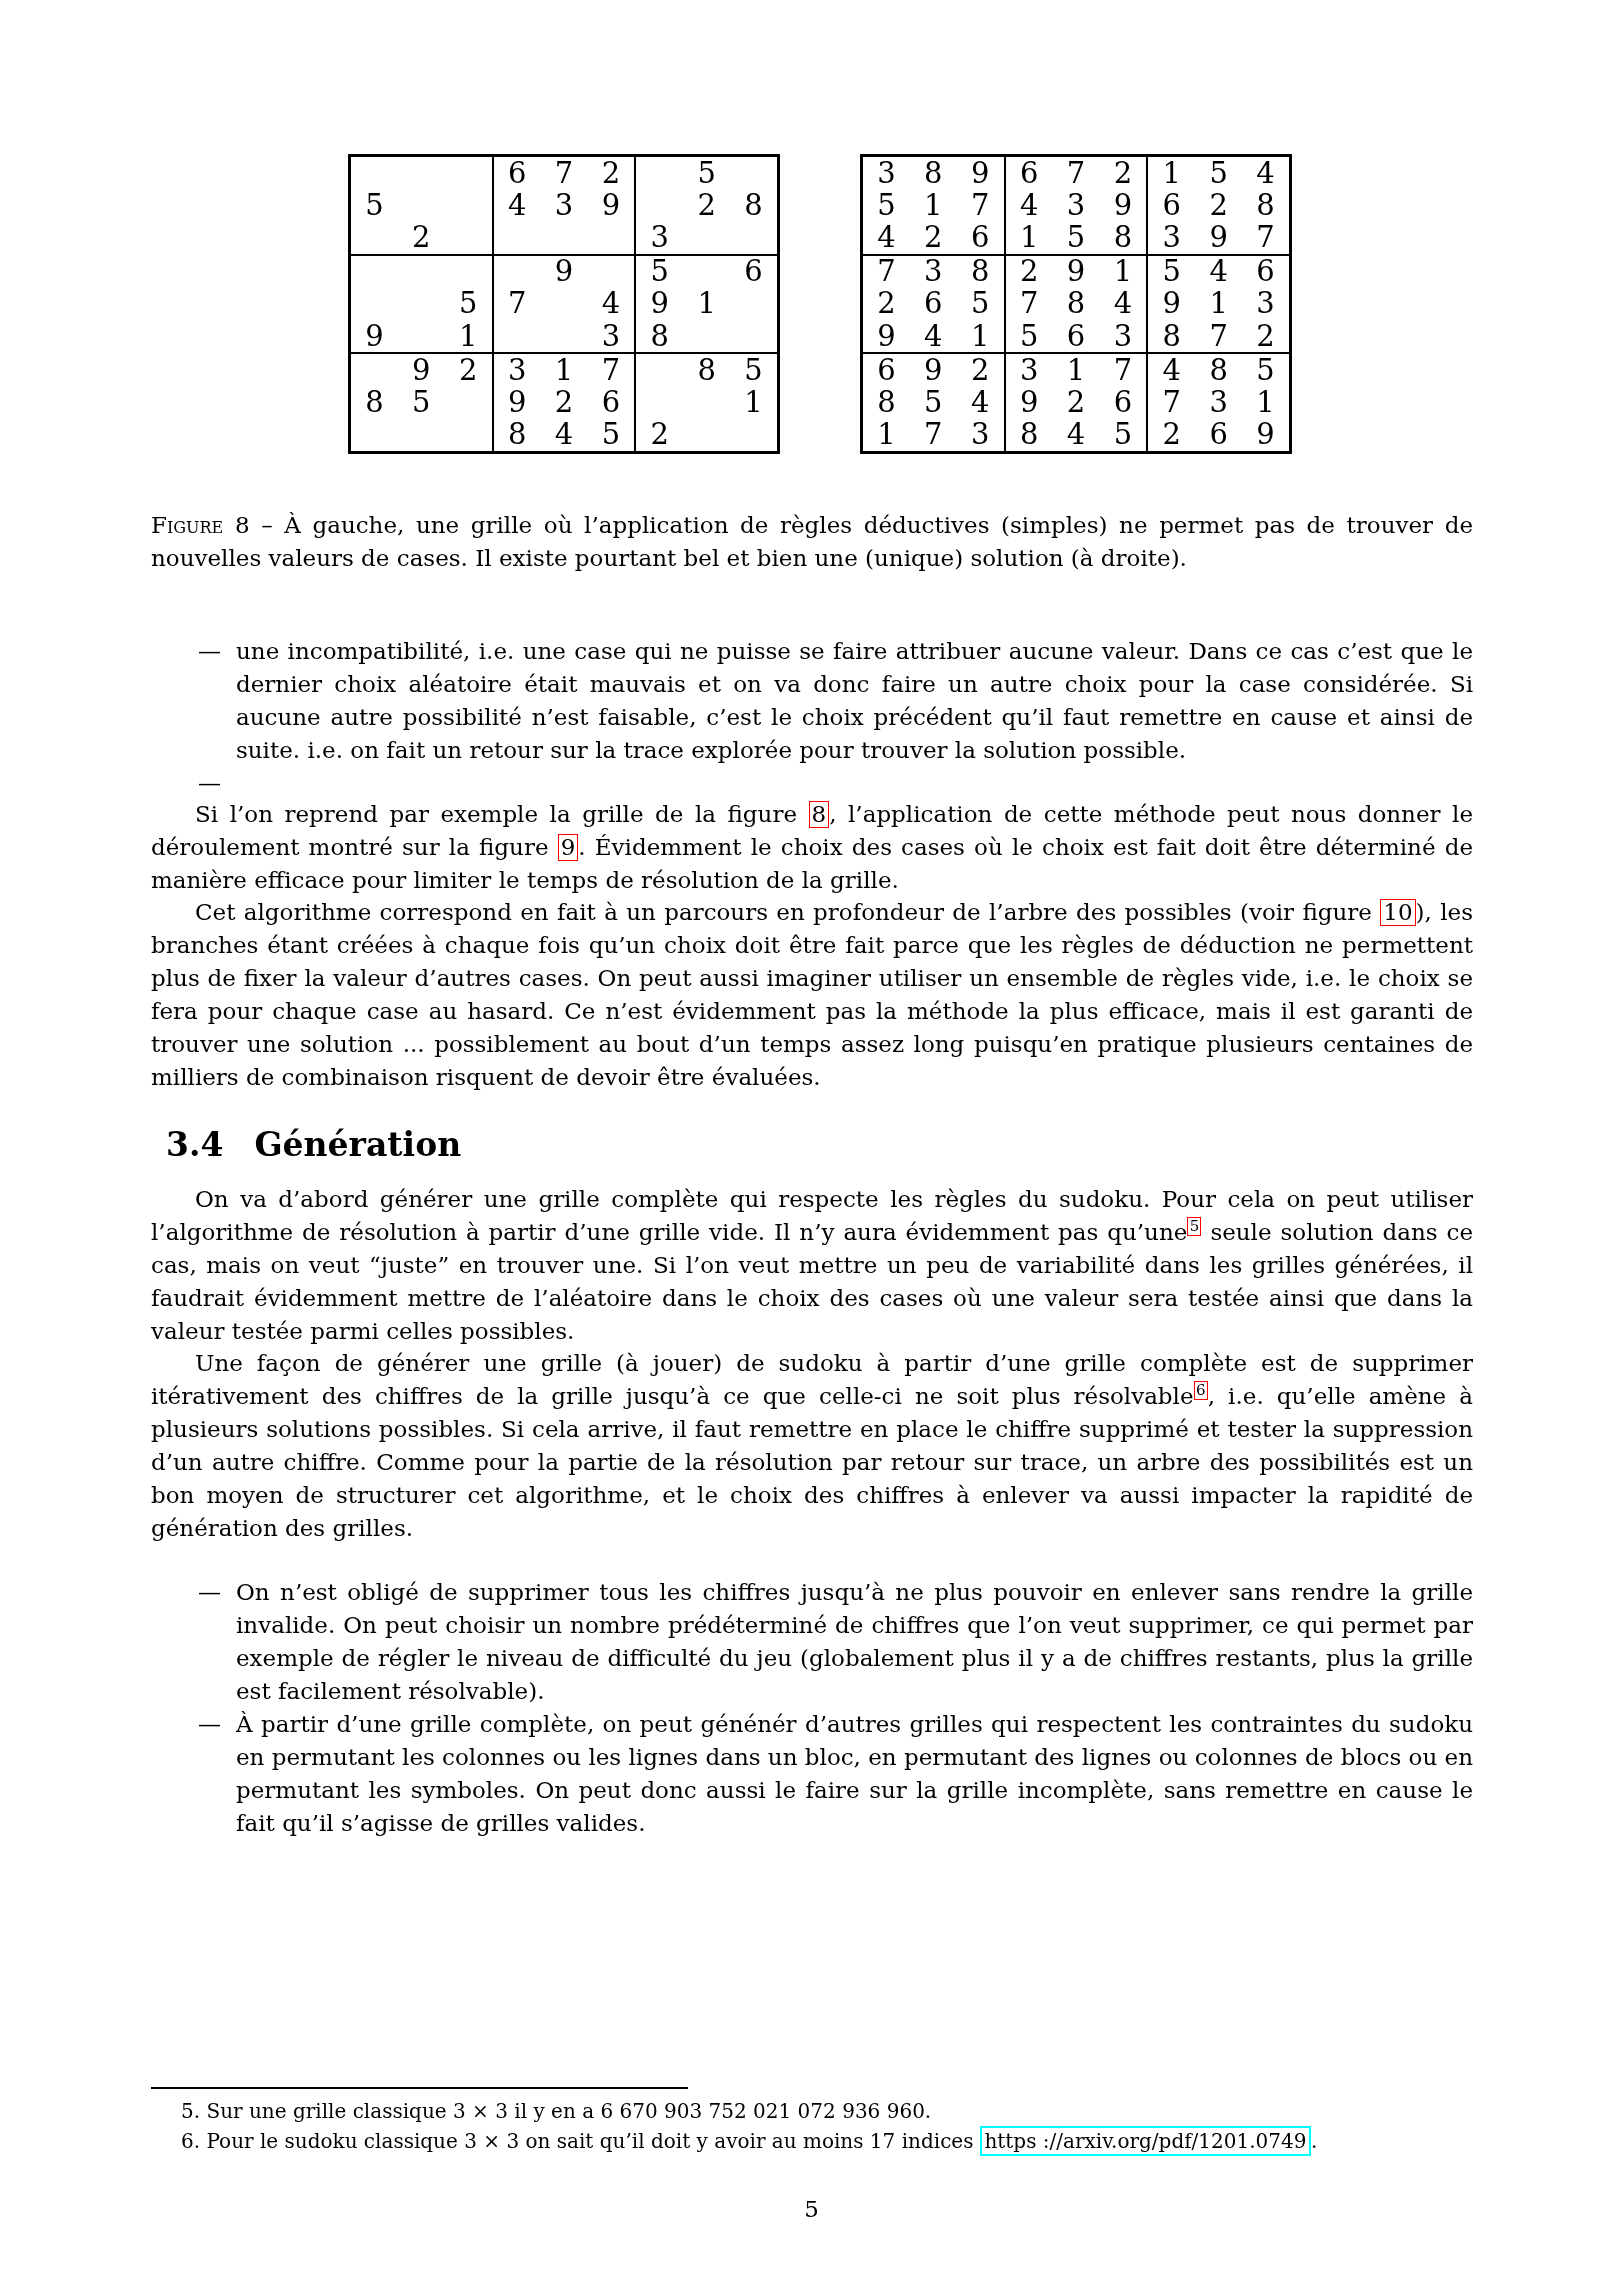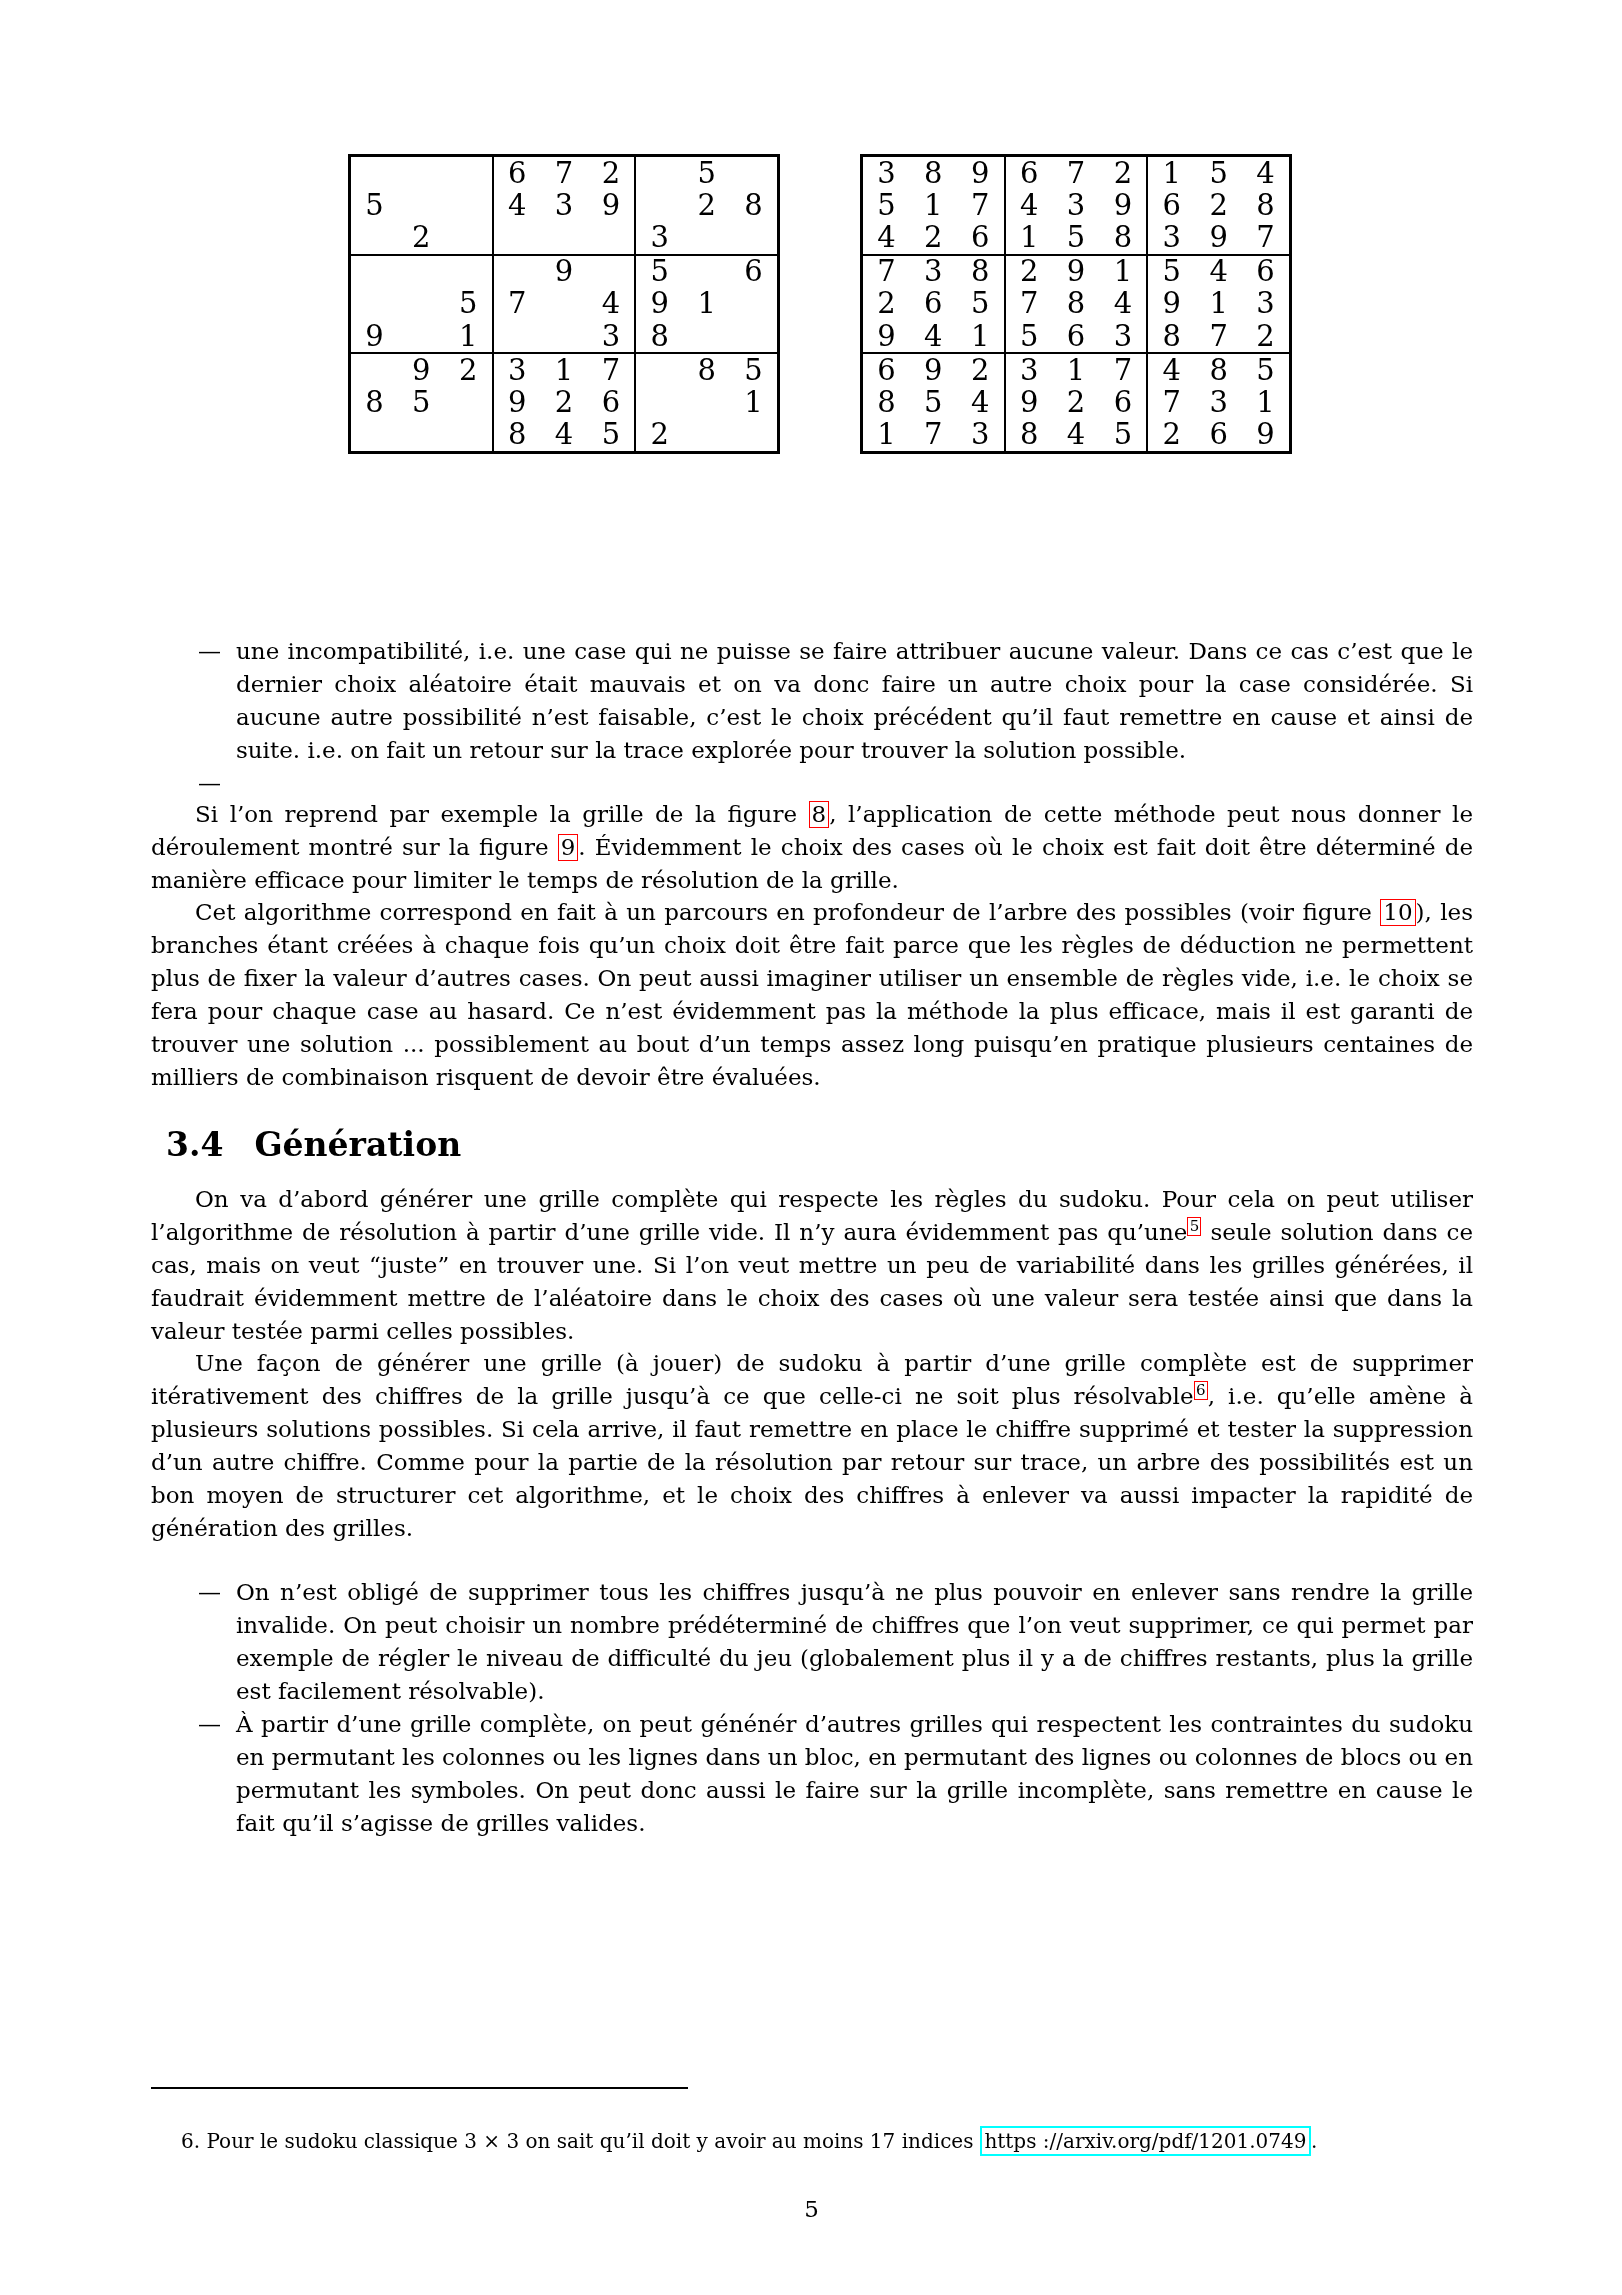--- a/index.html
+++ b/index.html
@@ -254,20 +254,21 @@
         <div class="cell">5</div>
         <div class="cell">7</div>
         <div class="cell">3</div>
         <div class="cell">1</div>
         <div class="cell">2</div>
         <div class="cell">6</div>
         <div class="cell">9</div>
       </div>
     </div>
 
+  <div class="tb caption"><span class="sc">Figure</span> 8 – À gauche, une grille où l’application de règles déductives (simples) ne permet pas de trouver de nouvelles valeurs de cases. Il existe pourtant bel et bien une (unique) solution (à droite).</div>
 
   <div class="tb" style="top:635px;">
     <div class="li">
       <span class="dash">—</span>
       <span>une incompatibilité, i.e. une case qui ne puisse se faire attribuer aucune valeur. Dans ce cas c’est que le dernier choix aléatoire était mauvais et on va donc faire un autre choix pour la case considérée. Si aucune autre possibilité n’est faisable, c’est le choix précédent qu’il faut remettre en cause et ainsi de suite. i.e. on fait un retour sur la trace explorée pour trouver la solution possible.</span>
     </div>
     <div class="li">
       <span class="dash">—</span>
     </div>
   </div>
@@ -290,20 +291,23 @@
       <span class="dash">—</span>
       <span>On n’est obligé de supprimer tous les chiffres jusqu’à ne plus pouvoir en enlever sans rendre la grille invalide. On peut choisir un nombre prédéterminé de chiffres que l’on veut supprimer, ce qui permet par exemple de régler le niveau de difficulté du jeu (globalement plus il y a de chiffres restants, plus la grille est facilement résolvable).</span>
     </div>
     <div class="li">
       <span class="dash">—</span>
       <span>À partir d’une grille complète, on peut génénér d’autres grilles qui respectent les contraintes du sudoku en permutant les colonnes ou les lignes dans un bloc, en permutant des lignes ou colonnes de blocs ou en permutant les symboles. On peut donc aussi le faire sur la grille incomplète, sans remettre en cause le fait qu’il s’agisse de grilles valides.</span>
     </div>
   </div>
 
   <div class="fnrule"></div>
+  <div class="footnote" style="top:2097px;">
+    <span class="fn-num">5.</span><span> Sur une grille classique 3 × 3 il y en a 6 670 903 752 021 072 936 960.</span>
+  </div>
   <div class="footnote" style="top:2127px;">
     <span class="fn-num">6.</span><span> Pour le sudoku classique 3 × 3 on sait qu’il doit y avoir au moins 17 indices <span class="urllink">https ://arxiv.org/pdf/1201.0749</span>.</span>
   </div>
 
   <div class="pagenum">5</div>
 
 </div>
 
 
 </body></html>

